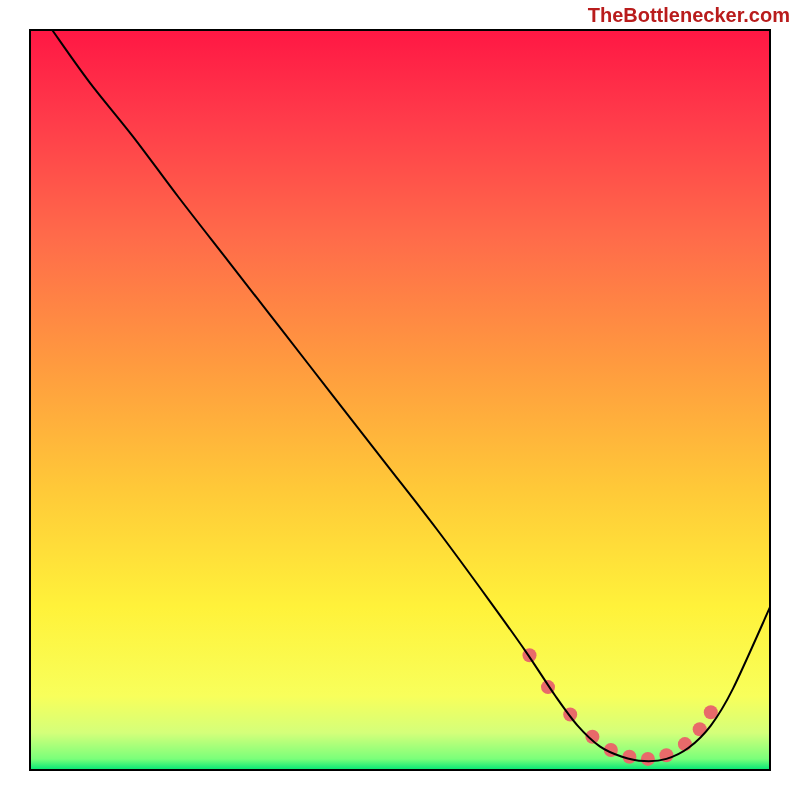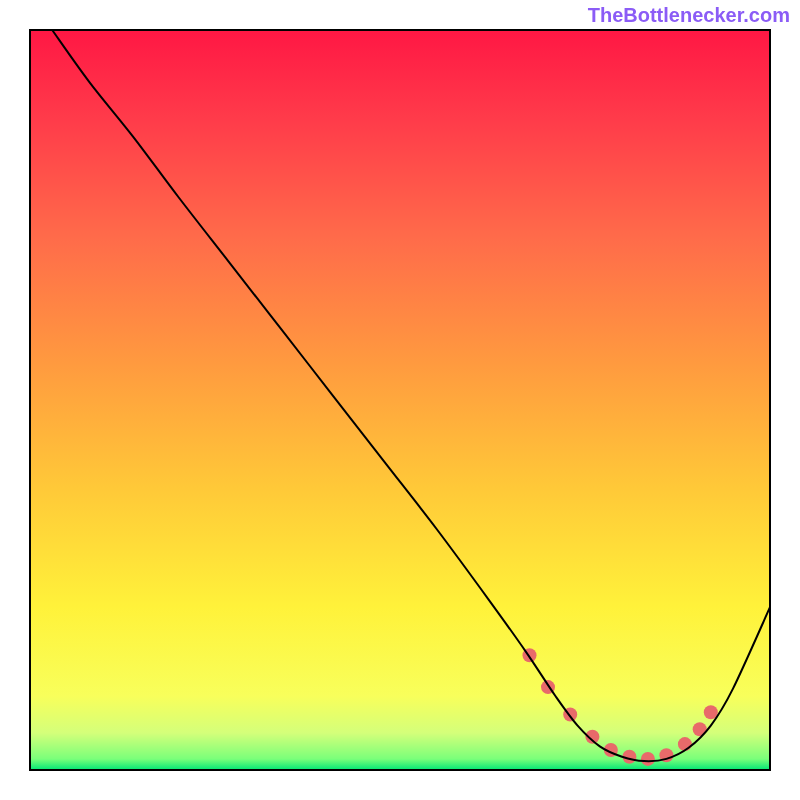--- a/index.html
+++ b/index.html
@@ -10,21 +10,21 @@
     position: relative;
     background: white;
     font-family: Arial, sans-serif;
   }
   .watermark {
     position: absolute;
     top: 4px;
     right: 10px;
     font-size: 20px;
     font-weight: bold;
-    color: #8b5cf6;
+    color: #b91c1c;
     z-index: 10;
   }
   .chart-container {
     position: absolute;
     top: 0;
     left: 0;
     width: 800px;
     height: 800px;
   }
   svg {

